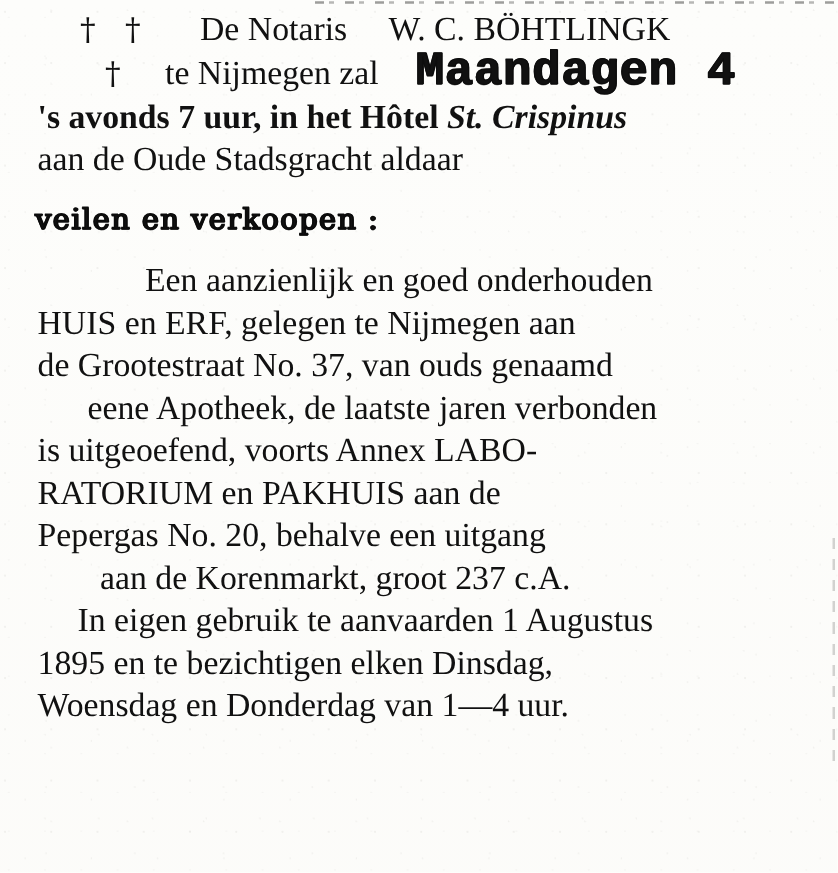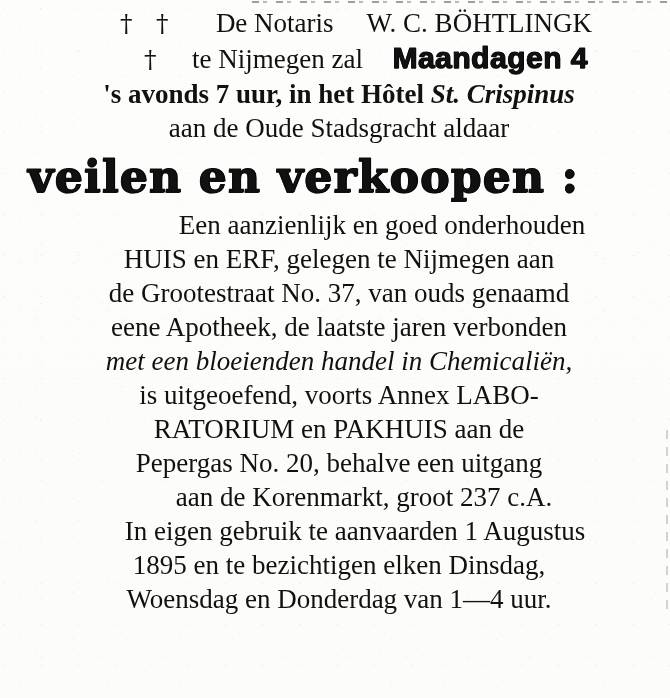--- a/index.html
+++ b/index.html
@@ -87,41 +87,40 @@
     white-space: nowrap;
   }
   .just.center { justify-content: center; }
   .just.left   { justify-content: flex-start; }
 
   
   .roman {
     font-family: "Liberation Serif", "DejaVu Serif", serif;
     font-size: 27px;
     line-height: 34px;
-    text-align: center;
   }
   .ital {
     font-style: italic;
   }
   .head-bold {
-    font-family: Liberation Sans, sans-serif;
+    font-family: Liberation Mono, monospace;
     font-weight: 700;
-    font-size: 30px;
+    font-size: 38px;
     line-height: 34px;
     letter-spacing: 0.5px;
     -webkit-text-stroke: 0.85px #0d0d0d;
     text-shadow:
       0.7px 0 0 #0d0d0d,
       -0.5px 0.4px 0 rgba(13,13,13,0.85),
       0 0.6px 0 rgba(13,13,13,0.55);
   }
   .display-bold {
     font-family: "DejaVu Serif", "Liberation Serif", serif;
-    font-weight: 700;
-    font-size: 44px;
+    font-weight: 400;
+    font-size: 23px;
     line-height: 40px;
     letter-spacing: 1.2px;
     -webkit-text-stroke: 1.1px #0b0b0b;
     text-shadow:
       0.9px 0 0 #0b0b0b,
       -0.7px 0.5px 0 rgba(11,11,11,0.9),
       0 0.8px 0 rgba(11,11,11,0.6);
   }
   .dagger {
     font-size: 25px;
@@ -198,27 +197,24 @@
       <span>gelegen</span>
       <span>te</span>
       <span>Nijmegen aan</span>
     </div>
 
     <div class="row just left roman" style="padding-left:2px;">
       <span>de Grootestraat No. 37, van ouds genaamd</span>
     </div>
 
 
-    <div class="row just left roman" style="padding-left:2px;">
+    <div class="row just left roman" style="padding-left:2px;margin-left:40px;">
       <span>eene Apotheek, de laatste jaren verbonden</span>
     </div>
 
-    <div class="row just left roman" style="padding-left:2px;">
-      <span class="ital">met een bloeienden handel in Chemicaliën,</span>
-    </div>
 
     <div class="row just roman" style="padding-left:2px;">
       <span>is</span>
       <span>uitgeoefend,</span>
       <span>voorts</span>
       <span>Annex</span>
       <span>LABO-</span>
     </div>
 
     <div class="row just roman" style="padding-left:2px;">

